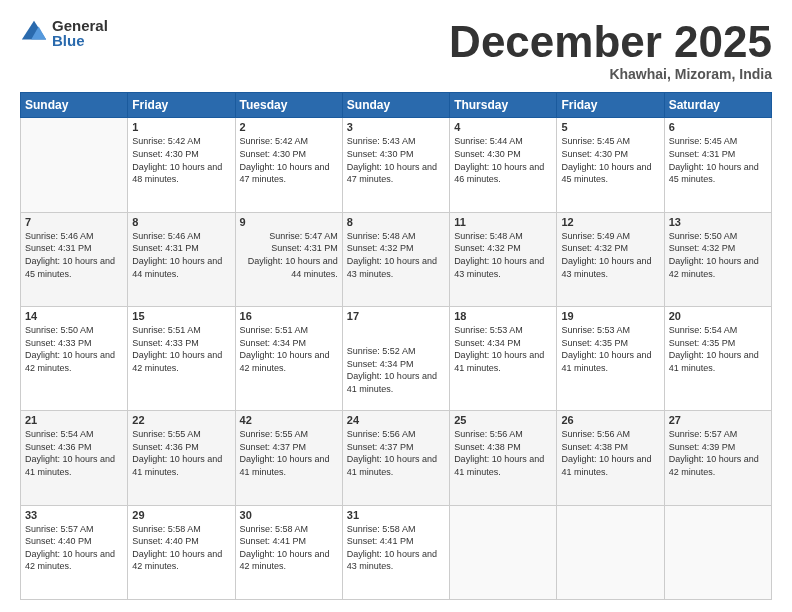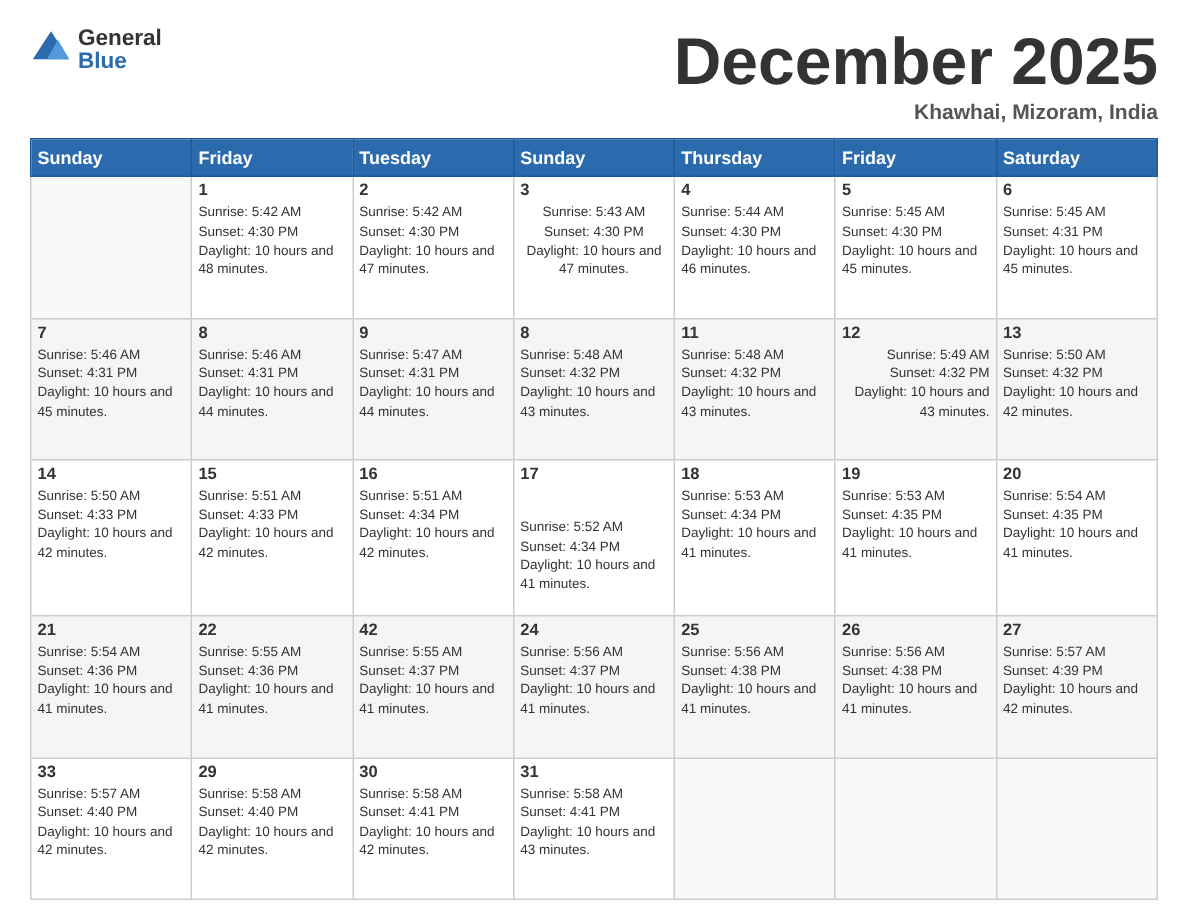--- a/index.html
+++ b/index.html
@@ -150,21 +150,21 @@
 Daylight: 10 hours and 48 minutes.</div>
           </td>
           <td class="row-white">
             <span class="day-num">2</span>
             <div class="day-info" style="white-space: pre-line;">Sunrise: 5:42 AM
 Sunset: 4:30 PM
 Daylight: 10 hours and 47 minutes.</div>
           </td>
           <td class="row-white">
             <span class="day-num">3</span>
-            <div class="day-info" style="white-space: pre-line; text-align: center;">Sunrise: 5:43 AM
+            <div class="day-info" style="white-space: pre-line;">Sunrise: 5:43 AM
 Sunset: 4:30 PM
 Daylight: 10 hours and 47 minutes.</div>
           </td>
           <td class="row-white">
             <span class="day-num">4</span>
             <div class="day-info" style="white-space: pre-line;">Sunrise: 5:44 AM
 Sunset: 4:30 PM
 Daylight: 10 hours and 46 minutes.</div>
           </td>
           <td class="row-white">
@@ -188,39 +188,39 @@
 Daylight: 10 hours and 45 minutes.</div>
           </td>
           <td class="row-shade">
             <span class="day-num">8</span>
             <div class="day-info" style="white-space: pre-line;">Sunrise: 5:46 AM
 Sunset: 4:31 PM
 Daylight: 10 hours and 44 minutes.</div>
           </td>
           <td class="row-shade">
             <span class="day-num">9</span>
-            <div class="day-info" style="white-space: pre-line;">Sunrise: 5:47 AM
+            <div class="day-info" style="white-space: pre-line; text-align: right;">Sunrise: 5:47 AM
 Sunset: 4:31 PM
 Daylight: 10 hours and 44 minutes.</div>
           </td>
           <td class="row-shade">
             <span class="day-num">8</span>
             <div class="day-info" style="white-space: pre-line;">Sunrise: 5:48 AM
 Sunset: 4:32 PM
 Daylight: 10 hours and 43 minutes.</div>
           </td>
           <td class="row-shade">
             <span class="day-num">11</span>
             <div class="day-info" style="white-space: pre-line;">Sunrise: 5:48 AM
 Sunset: 4:32 PM
 Daylight: 10 hours and 43 minutes.</div>
           </td>
           <td class="row-shade">
             <span class="day-num">12</span>
-            <div class="day-info" style="white-space: pre-line; text-align: right;">Sunrise: 5:49 AM
+            <div class="day-info" style="white-space: pre-line;">Sunrise: 5:49 AM
 Sunset: 4:32 PM
 Daylight: 10 hours and 43 minutes.</div>
           </td>
           <td class="row-shade">
             <span class="day-num">13</span>
             <div class="day-info" style="white-space: pre-line;">Sunrise: 5:50 AM
 Sunset: 4:32 PM
 Daylight: 10 hours and 42 minutes.</div>
           </td>
         </tr>

